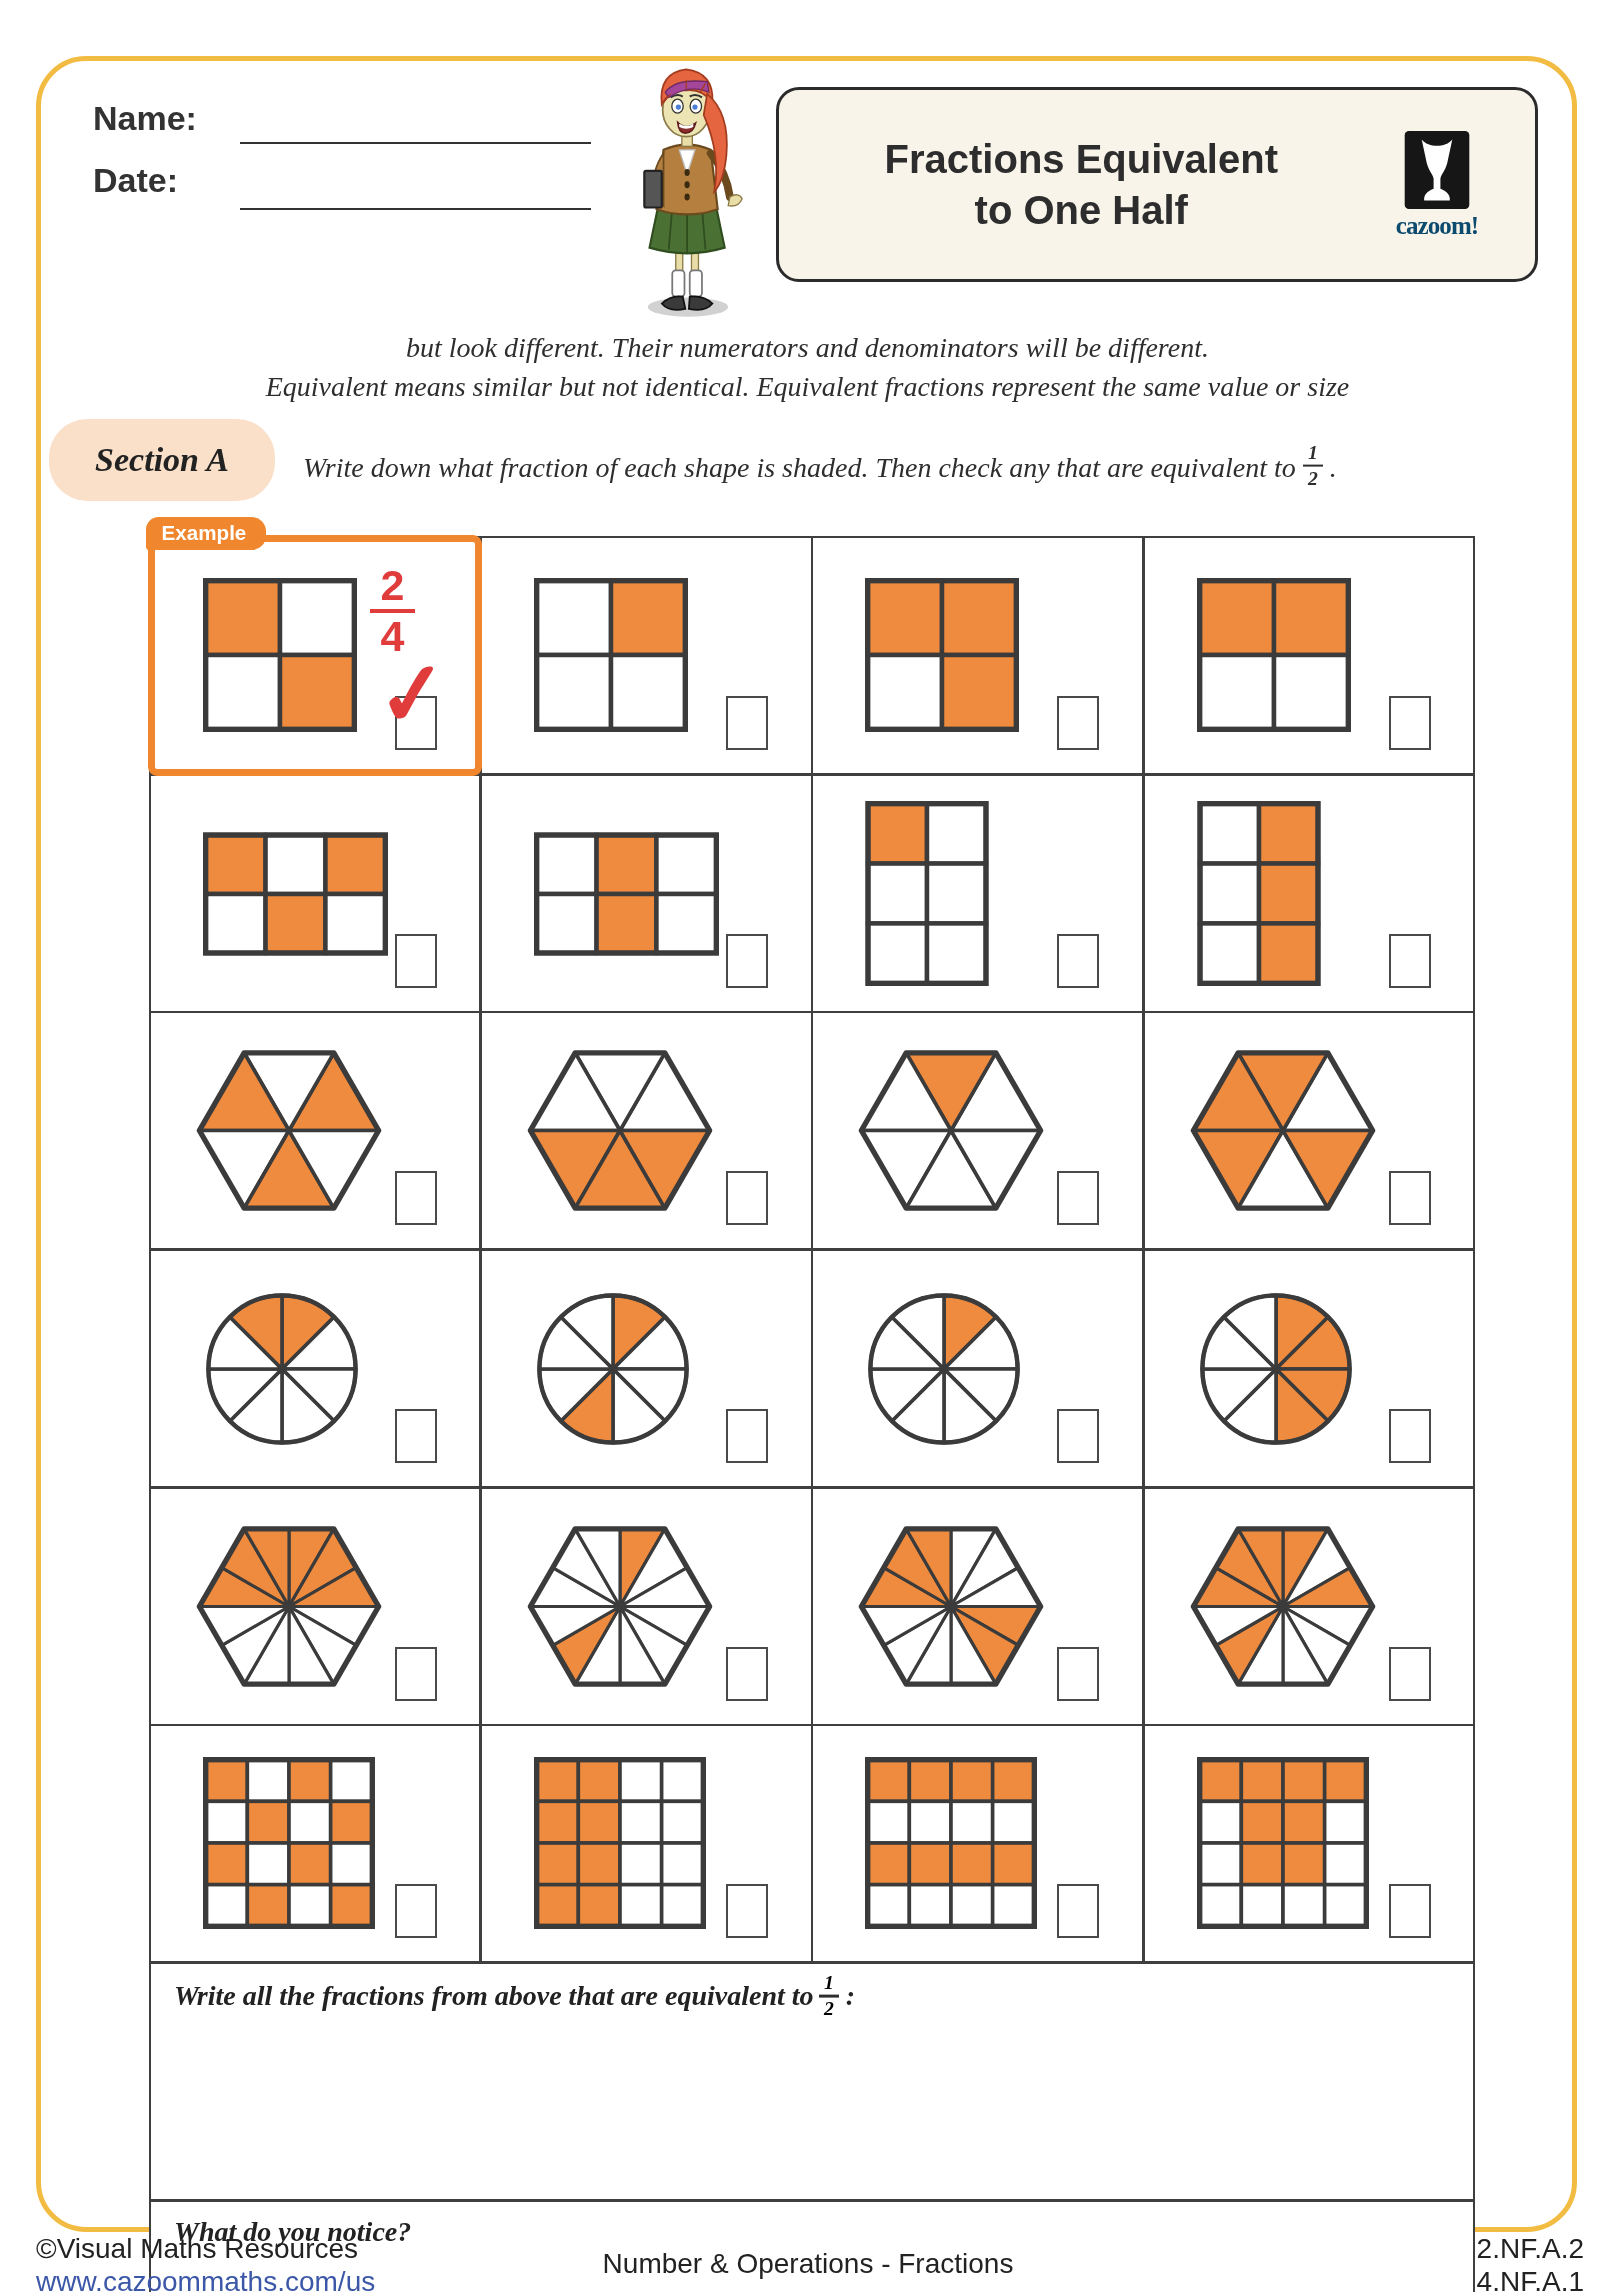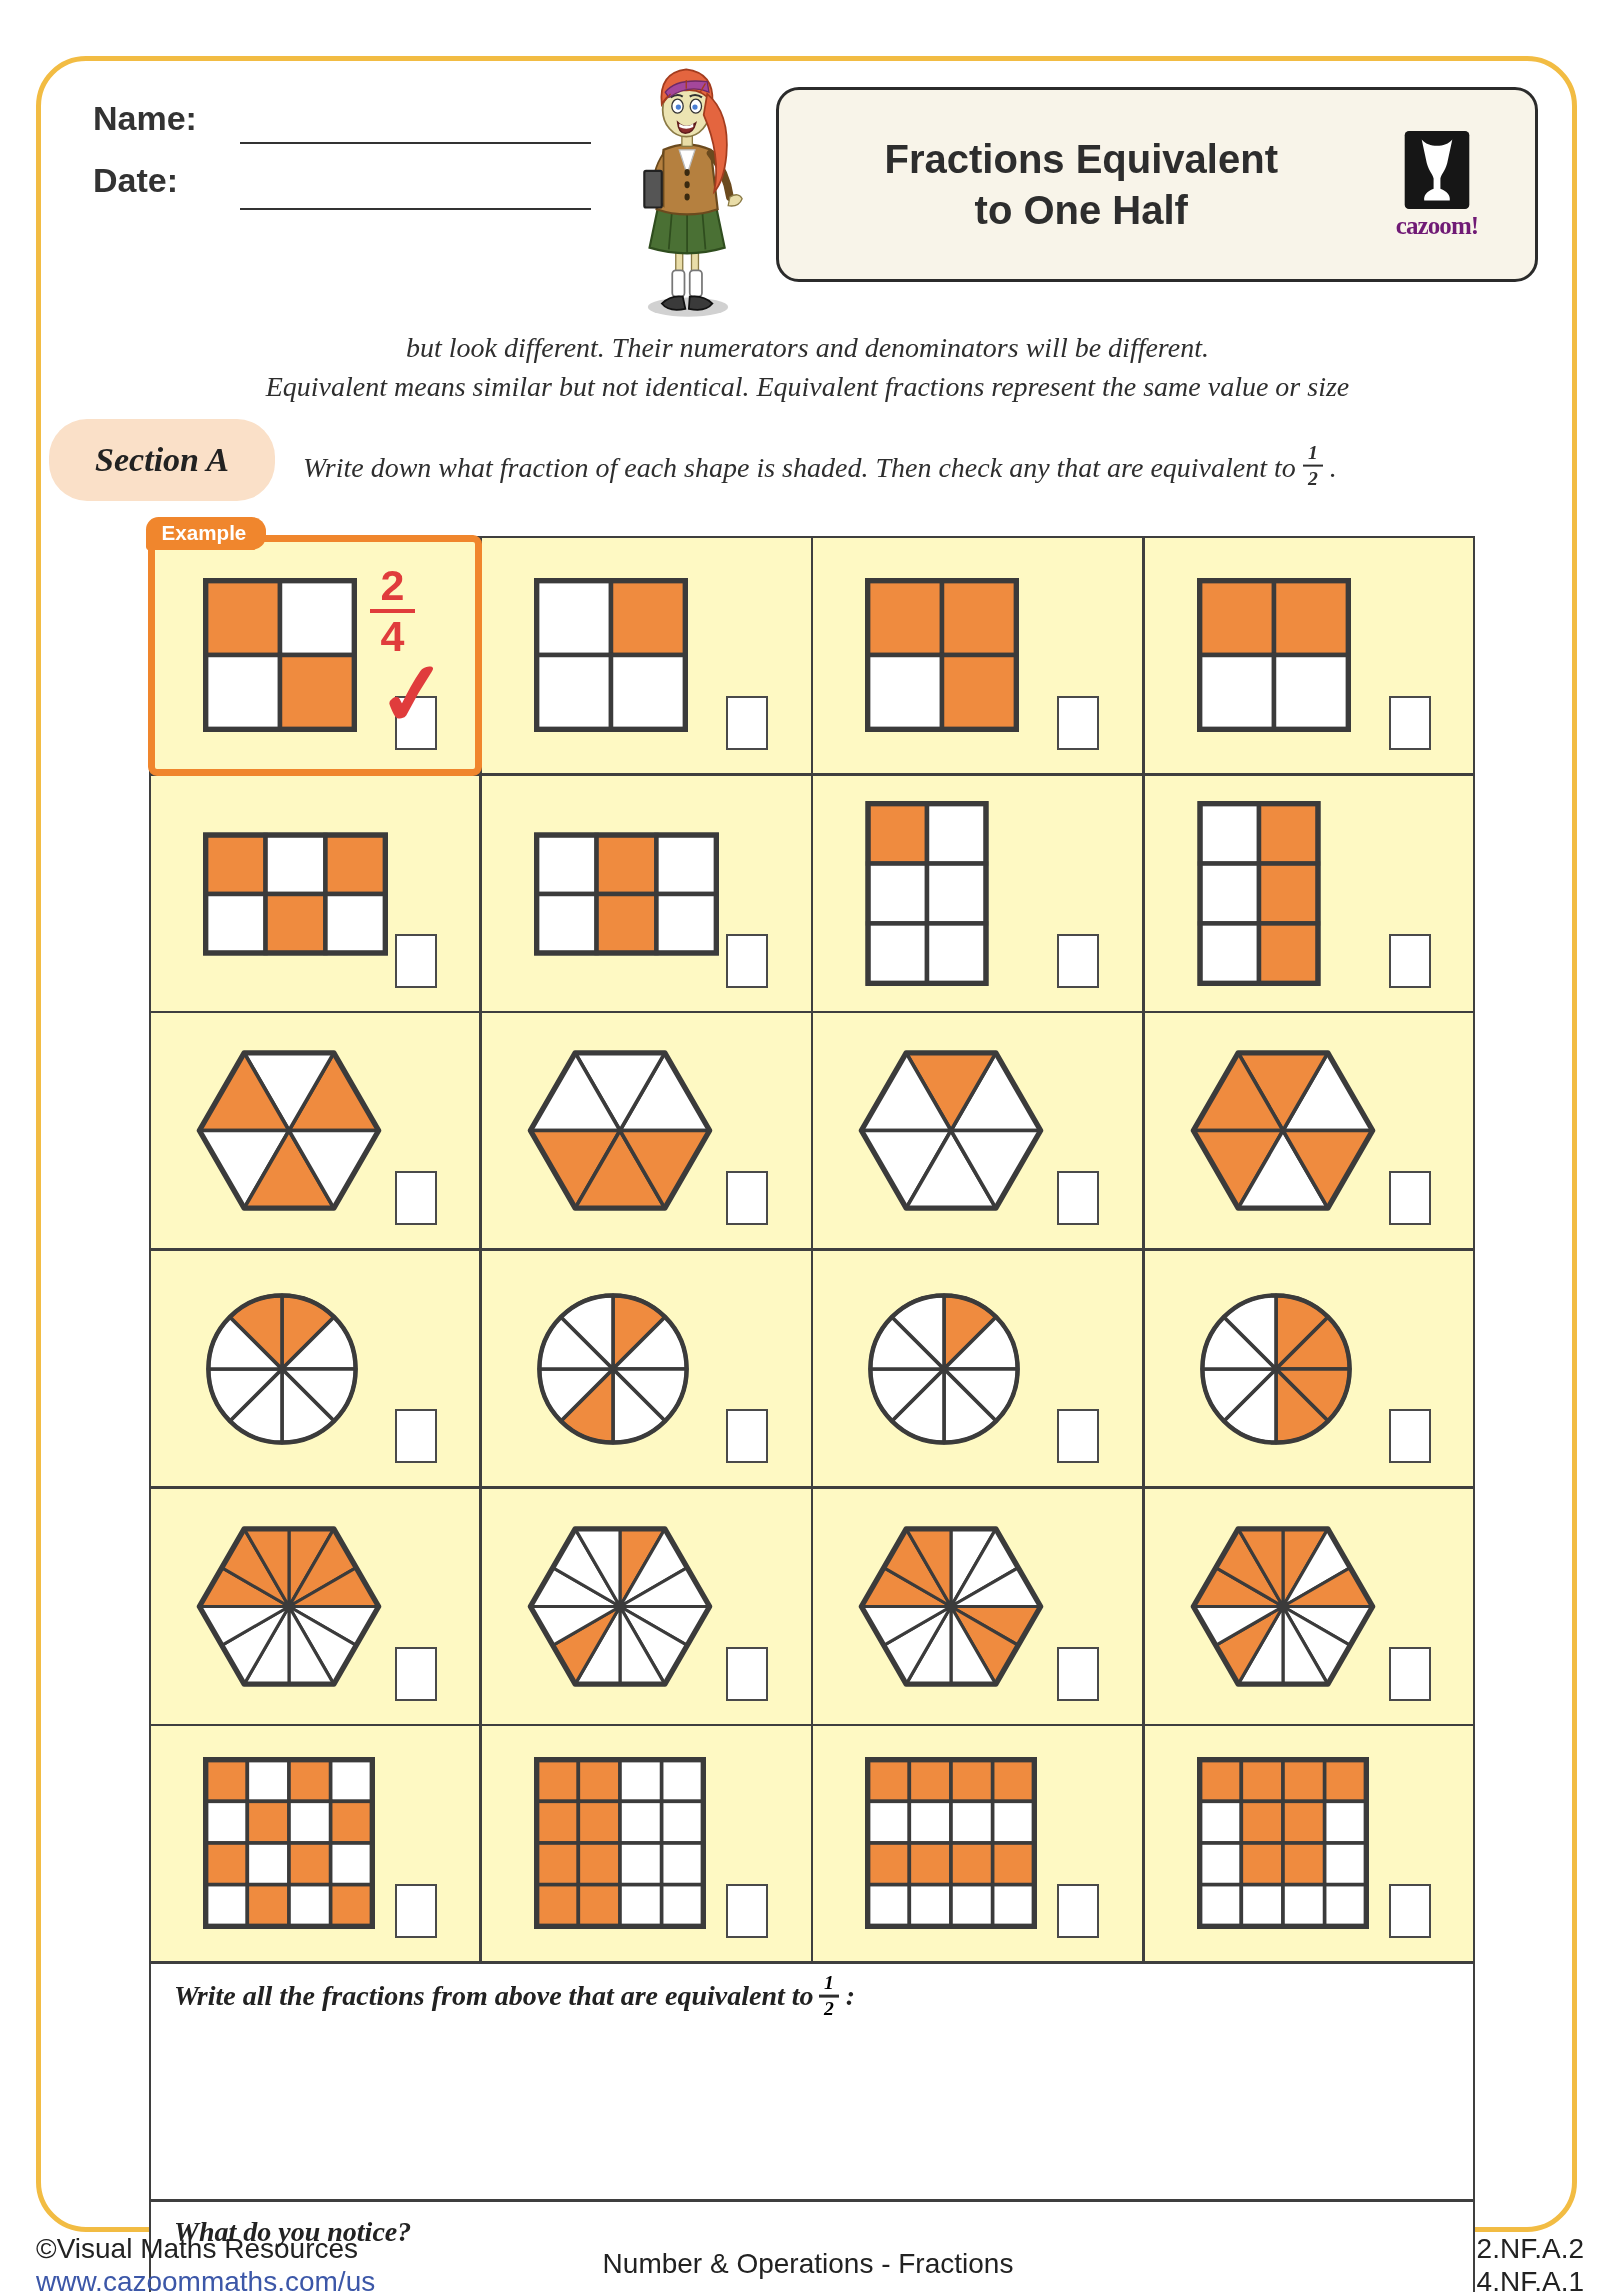--- a/index.html
+++ b/index.html
@@ -5,31 +5,31 @@
   html,body{margin:0;padding:0;background:#fff;}
   body{width:1616px;height:2293px;position:relative;font-family:"Liberation Sans",sans-serif;overflow:hidden;}
   .abs{position:absolute;}
   #frame{left:36px;top:56px;width:1531px;height:2166px;border:5.4px solid var(--frame,#F2BC43);border-radius:50px;}
   
   .fieldlabel{font-size:34px;font-weight:bold;color:#333;text-align:right;}
   .fieldline{height:0;border-top:2.7px solid #333;}
   #title-box{left:776px;top:87px;width:756px;height:189px;background:#f8f4e9;border:3.6px solid #2b2b2b;border-radius:23px;display:flex;align-items:center;}
   #title-text{flex:1;text-align:center;font-size:40px;line-height:51px;font-weight:bold;color:#2d2d2d;padding-left:21.5px;}
   #logo-block{width:150px;display:flex;flex-direction:column;align-items:center;padding-right:23px;}
-  #logo-word{font-family:"Liberation Serif",serif;font-weight:bold;font-size:25px;color:#701a75;margin-top:1.8px;letter-spacing:-0.9px;}
+  #logo-word{font-family:"Liberation Serif",serif;font-weight:bold;font-size:25px;color:#0c4a6e;margin-top:1.8px;letter-spacing:-0.9px;}
   
   #intro{left:107px;top:328px;width:1401px;text-align:center;font-family:"Liberation Serif",serif;font-style:italic;font-size:28px;line-height:39px;color:#2e2e2e;}
   #section-badge{left:49px;top:419px;width:226px;height:82px;background:#FAE0C8;border-radius:38px;display:flex;align-items:center;justify-content:center;font-family:"Liberation Serif",serif;font-style:italic;font-weight:bold;font-size:34px;color:#222;}
   #instruction{left:303px;top:448px;width:1254px;font-family:"Liberation Serif",serif;font-style:italic;font-size:28px;color:#2e2e2e;}
   .ifrac{display:inline-flex;flex-direction:column;align-items:center;vertical-align:middle;margin:0 7.2px;transform:translateY(-5.4px);font-family:"Liberation Serif",serif;font-style:italic;font-weight:bold;}
   .ifrac span{font-size:19.7px;line-height:19.7px;}
   .ifrac .fbar{width:19.7px;height:2.7px;background:#2e2e2e;margin:1.8px 0;padding:0;}
   
   #fraction-grid{left:149px;top:536px;width:1322px;display:grid;grid-template-columns:repeat(4,1fr);grid-auto-rows:235px;gap:2.7px;background:#3f3f3f;border:2.7px solid #3f3f3f;}
-  .gcell{background:#fef9c3;position:relative;}
+  .gcell{background:#ffffff;position:relative;}
   .shapewrap{position:absolute;}
   .cb{position:absolute;left:244px;top:158px;width:38px;height:50px;background:#fff;border:2.7px solid #4a4a4a;}
   .exframe{position:absolute;inset:-2.7px;border:7.2px solid var(--exorange,#F0862D);border-radius:9px;z-index:3;pointer-events:none;}
   .extab{position:absolute;top:-21.5px;left:-5.4px;z-index:4;background:var(--exorange,#F0862D);color:#fff;font-weight:bold;font-size:20.6px;padding:4.5px 19.7px 5.4px 16px;border-radius:12.5px 14.3px 14.3px 3.6px;}
   .exfrac{position:absolute;left:213px;top:25px;width:57px;text-align:center;color:var(--red,#E03C3C);font-weight:bold;z-index:4;}
   .exfrac .n,.exfrac .d{font-size:43px;line-height:45px;}
   .exfrac .b{width:45px;height:4.5px;background:var(--red,#E03C3C);margin:0.9px auto;}
   .excheck{position:absolute;left:226px;top:106px;font-size:86px;font-weight:bold;color:var(--red,#E03C3C);transform:rotate(-6deg);z-index:5;}
   .prompt-row{grid-column:1/-1;background:#fff;padding:14.3px 23px;}
   .prompt-row:last-child{}

